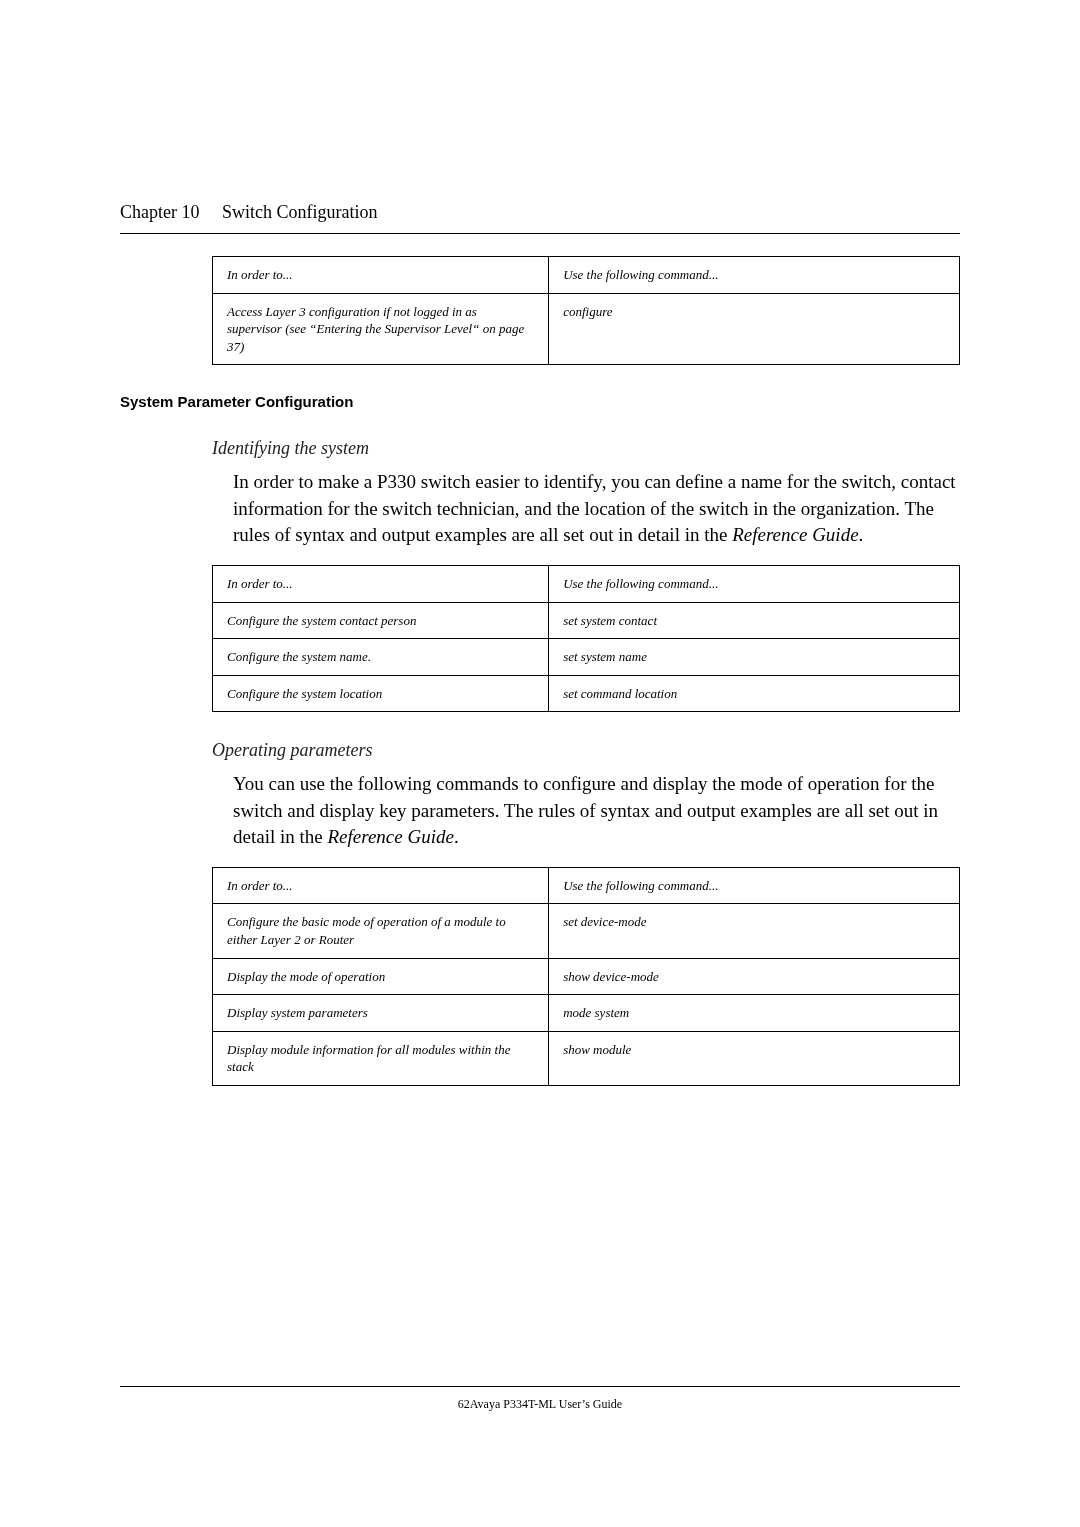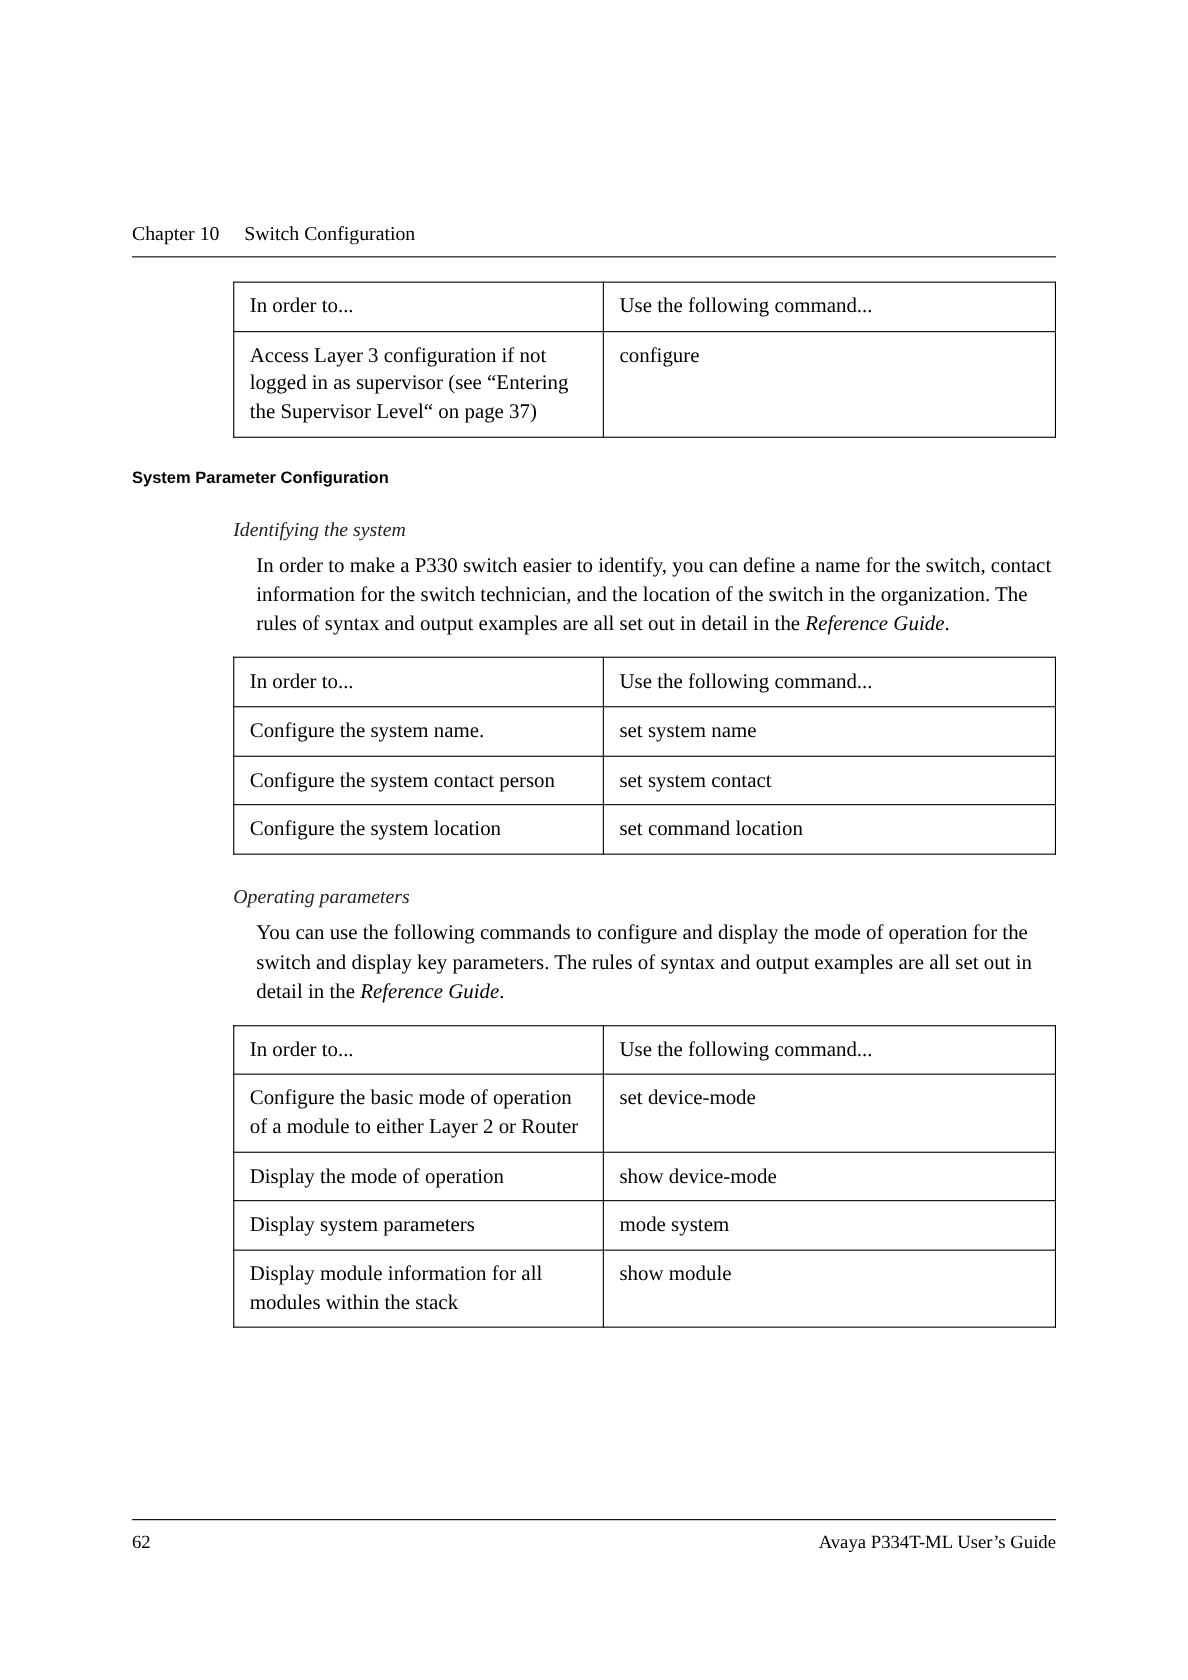--- a/index.html
+++ b/index.html
@@ -36,23 +36,24 @@
       margin-left: 92px;
     }
     table {
       border-collapse: collapse;
       width: 100%;
       margin-bottom: 28px;
     }
     table td {
       border: 1.5px solid #000;
       padding: 9px 14px;
-      font-size: 19px;
+      font-size: 13px;
       vertical-align: top;
       line-height: 1.35;
+      font-style: italic;
     }
     table td:first-child {
       width: 45%;
     }
     .section-heading {
       font-family: Arial, Helvetica, sans-serif;
       font-weight: bold;
       font-size: 15px;
       margin-top: 24px;
       margin-bottom: 28px;
@@ -80,22 +81,22 @@
       left: 120px;
       right: 120px;
     }
     .footer-divider {
       border: none;
       border-top: 1.5px solid #000;
       margin-bottom: 10px;
     }
     .footer-row {
       display: flex;
-      justify-content: space-between;
-      font-size: 17px;
+      justify-content: center;
+      font-size: 12px;
     }
   </style>
 </head>
 <body>
 
 <div class="header-line">
   <span class="chapter-label">Chapter 10</span>
   <span class="chapter-title">Switch Configuration</span>
 </div>
 <hr class="header-divider">
@@ -123,26 +124,26 @@
 </p>
 
 <div class="content-block">
 <table>
   <tbody>
         <tr>
     <td>In order to...</td>
     <td>Use the following command...</td>
   </tr>
   <tr>
+    <td>Configure the system contact person</td>
+    <td>set system contact</td>
+  </tr>
+  <tr>
     <td>Configure the system name.</td>
     <td>set system name</td>
-  </tr>
-  <tr>
-    <td>Configure the system contact person</td>
-    <td>set system contact</td>
   </tr>
   <tr>
     <td>Configure the system location</td>
     <td>set command location</td>
   </tr>
 </tbody>
     </table>
 </div>
 
 <div class="sub-heading">Operating parameters</div>

